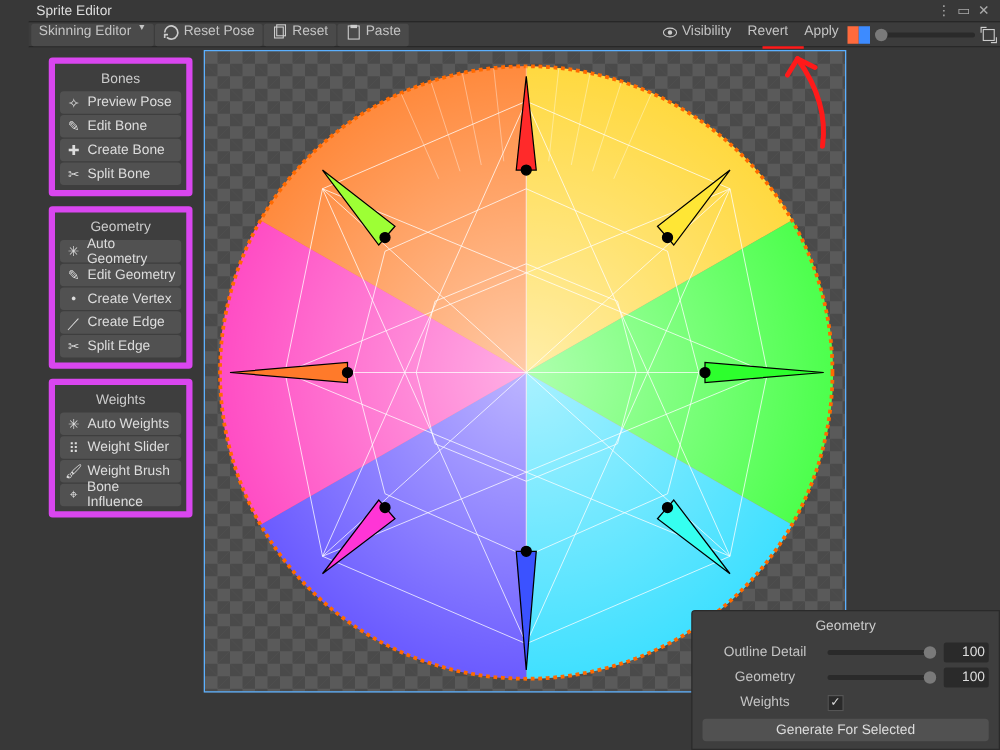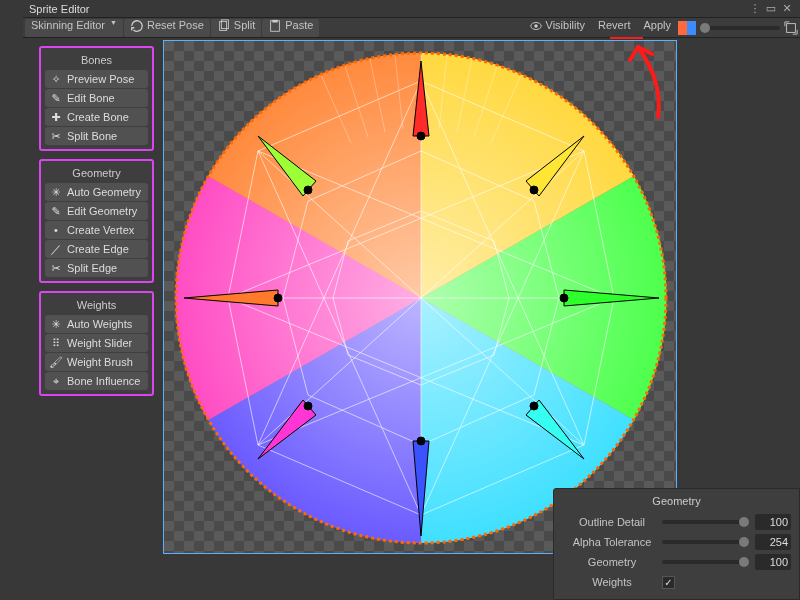--- a/index.html
+++ b/index.html
@@ -24,21 +24,21 @@
     linear-gradient(45deg,#4a4a4a 25%,transparent 25%),
     linear-gradient(-45deg,#4a4a4a 25%,transparent 25%),
     linear-gradient(45deg,transparent 75%,#4a4a4a 75%),
     linear-gradient(-45deg,transparent 75%,#4a4a4a 75%);
     background-size: 20px 20px;
     background-position: 0 0,0 10px,10px -10px,-10px 0;
     background-color: #5a5a5a;
     border: 1px solid #5bb0ff;
   }
   .sidebar { position: absolute; left: 16px; top: 8px; width: 115px; z-index: 10; }
-  .panel { background: #3e3e3e; border: 2px solid #d946ef; border-radius: 3px; margin-bottom: 8px; padding: 4px; }
+  .panel { background: #3e3e3e; border: 5px solid #d946ef; border-radius: 3px; margin-bottom: 8px; padding: 4px; }
   .panel-title { text-align: center; font-size: 11px; color: #ccc; padding: 2px 0 4px; }
   .panel-btn { height: 18px; display: flex; align-items: center; padding: 0 4px; gap: 4px; background: #515151; margin-bottom: 1px; border-radius: 3px; cursor: pointer; color: #ddd; }
   .panel-btn:last-child { margin-bottom: 0; }
   .panel-btn .icn { width: 14px; height: 14px; display: flex; align-items: center; justify-content: center; }
   .geo-panel { position: absolute; right: 0; bottom: 0; width: 247px; background: #3e3e3e; border: 1px solid #2a2a2a; border-radius: 3px 0 0 0; padding: 6px 8px; z-index: 20; }
   .geo-title { text-align: center; font-size: 11px; color: #ccc; margin-bottom: 6px; }
   .geo-row { display: flex; align-items: center; height: 18px; margin-bottom: 2px; text-align: center; }
   .geo-label { width: 100px; font-size: 11px; color: #c4c4c4; }
   .geo-slider { flex: 1; height: 4px; background: #2a2a2a; border-radius: 2px; position: relative; margin-right: 6px; }
   .geo-slider .thumb { width: 10px; height: 10px; background: #7a7a7a; border-radius: 50%; position: absolute; top: -3px; }
@@ -72,21 +72,21 @@
           <path d="M2 8a6 6 0 1 1 2 4.5" fill="none" stroke="#ccc" stroke-width="1.5"></path>
           <path d="M2 13v-3h3" fill="none" stroke="#ccc" stroke-width="1.5"></path>
         </svg>
       <span>Reset Pose</span>
     </div>
     <div class="toolbar-btn">
       <svg class="icn-svg" viewBox="0 0 16 16">
           <rect x="3" y="3" width="8" height="10" fill="none" stroke="#ccc"></rect>
           <rect x="5" y="1" width="8" height="10" fill="none" stroke="#ccc"></rect>
         </svg>
-      <span>Split</span>
+      <span>Reset</span>
     </div>
     <div class="toolbar-btn">
       <svg class="icn-svg" viewBox="0 0 16 16">
           <rect x="3" y="2" width="10" height="12" fill="none" stroke="#ccc"></rect>
           <rect x="5" y="1" width="6" height="3" fill="#ccc"></rect>
         </svg>
       <span>Paste</span>
     </div>
     <div class="toolbar-spacer"></div>
     <div class="toolbar-btn flat">
@@ -286,37 +286,33 @@
       <div class="geo-panel">
         <div class="geo-title">Geometry</div>
         <div class="geo-row">
           <div class="geo-label">Outline Detail</div>
           <div class="geo-slider">
               <div class="thumb" style="right:0"></div>
             </div>
           <div class="geo-val">100</div>
         </div>
         <div class="geo-row">
-          <div class="geo-label">Alpha Tolerance</div>
-          <div class="geo-slider">
-              <div class="thumb" style="right:0"></div>
-            </div>
-          <div class="geo-val">254</div>
-        </div>
-        <div class="geo-row">
           <div class="geo-label">Geometry</div>
           <div class="geo-slider">
               <div class="thumb" style="right:0"></div>
             </div>
           <div class="geo-val">100</div>
         </div>
         <div class="geo-row">
           <div class="geo-label">Weights</div>
           <div class="geo-check">✓</div>
         </div>
+        <div class="geo-gen">
+            <span>Generate For Selected</span>
+          </div>
       </div>
     </div>
   </div>
 </div>
 
 <div class="underline-red"></div>
 <svg class="arrow-annotation" width="40" height="90" viewBox="0 0 40 90">
   <path d="M30 85 Q35 50 10 15" stroke="#ff1a1a" stroke-width="4" fill="none" stroke-linecap="round"></path>
   <path d="M10 15 L2 28 M10 15 L24 22" stroke="#ff1a1a" stroke-width="4" fill="none" stroke-linecap="round"></path>
 </svg>

